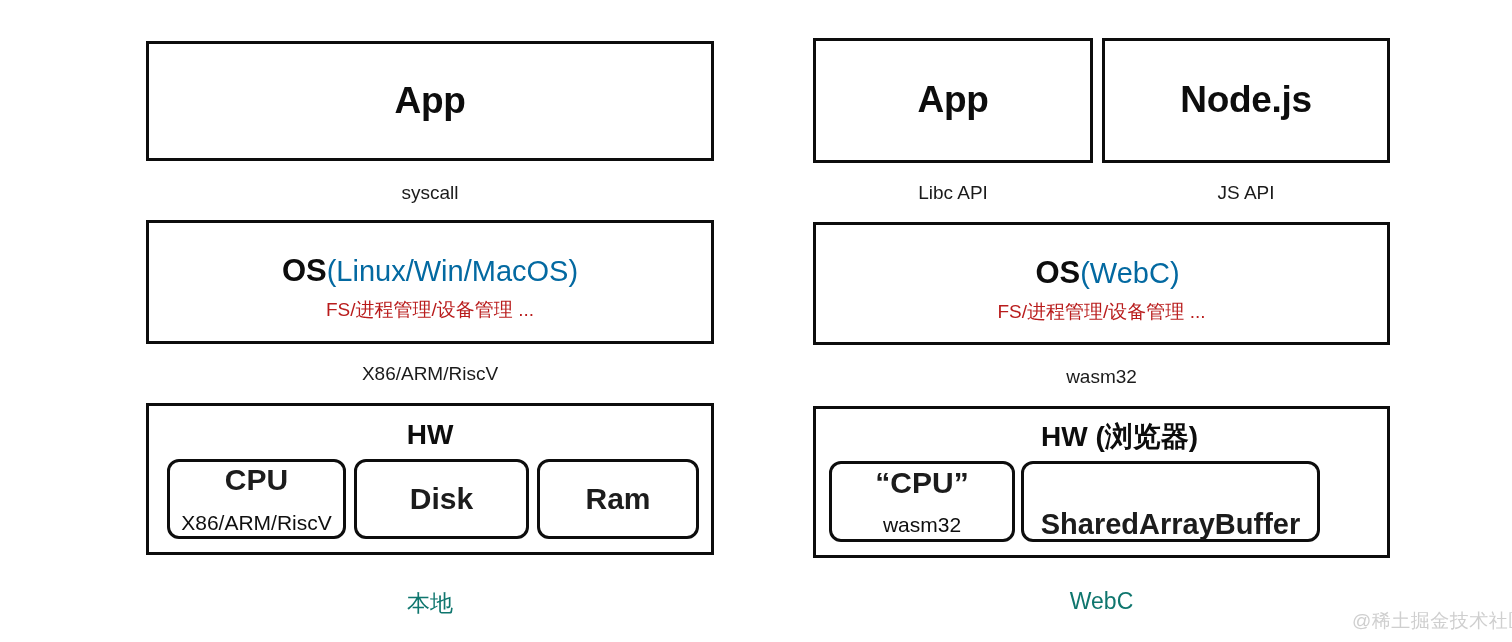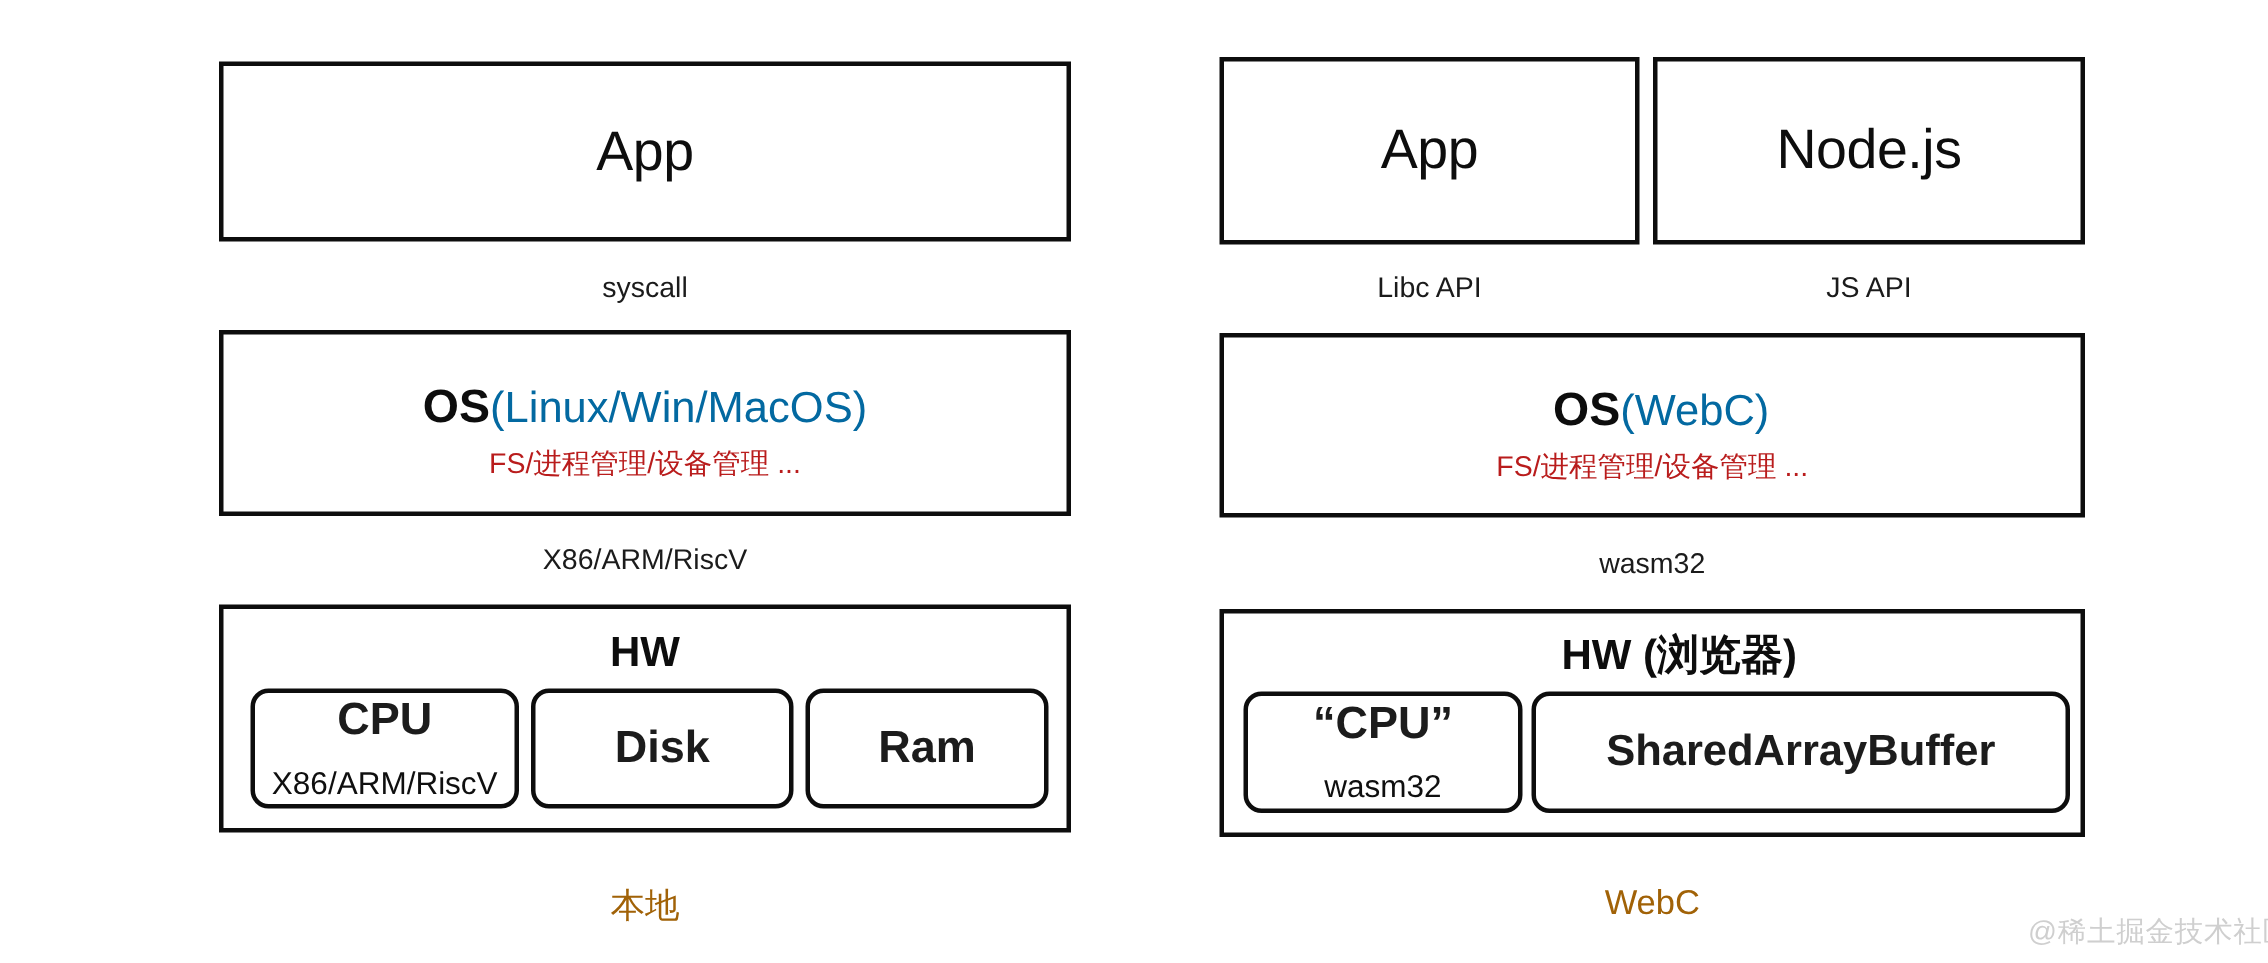--- a/index.html
+++ b/index.html
@@ -40,21 +40,21 @@
     background: #ffffff;
     display: flex;
     flex-direction: column;
     align-items: center;
     justify-content: center;
   }
 
   
   .big-title {
     font-size: 37px;
-    font-weight: normal;
+    font-weight: bold;
     letter-spacing: -0.3px;
     line-height: 1.05;
     color: #0d0d0d;
     white-space: nowrap;
   }
   .os-line {
     position: absolute;
     width: 100%;
     text-align: center;
     white-space: nowrap;
@@ -86,21 +86,21 @@
     font-size: 19px;
     font-weight: normal;
     color: #1b1b1b;
     white-space: nowrap;
   }
   .column-caption {
     position: absolute;
     text-align: center;
     font-size: 23px;
     font-weight: normal;
-    color: #a16207;
+    color: #0f766e;
     white-space: nowrap;
   }
   .hw-title {
     position: absolute;
     width: 100%;
     text-align: center;
     font-size: 28px;
     font-weight: bold;
     color: #0d0d0d;
     white-space: nowrap;
@@ -161,21 +161,21 @@
   #right-node-box  { left: 1102px; top: 38px; width: 288px; height: 125px; }
   #right-libc      { left: 813px; top: 182px; width: 280px; }
   #right-jsapi     { left: 1102px; top: 182px; width: 288px; }
   #right-os-box    { left: 813px; top: 222px; width: 577px; height: 123px; }
   #right-wasm      { left: 813px; top: 366px; width: 577px; }
   #right-hw-box    { left: 813px; top: 406px; width: 577px; height: 152px; }
   #right-caption   { left: 813px; top: 588px; width: 577px; }
 
   #right-hw-title  { top: 13px; padding-left: 36px; }
   #right-cpu-box   { left: 13px; top: 52px;  width: 186px; height: 81px; }
-  #right-sab-box   { left: 205px; top: 52px; width: 359px; height: 81px; }
+  #right-sab-box   { left: 205px; top: 52px; width: 299px; height: 81px; justify-content: flex-end; }
 
   #right-os-line   { top: 31px; padding-left: 12px; }
   #right-os-sub    { top: 77px; }
 
   #watermark-credit { left: 1352px; top: 608px; }
 </style>
 </head>
 <body>
 
 <div class="stage">

